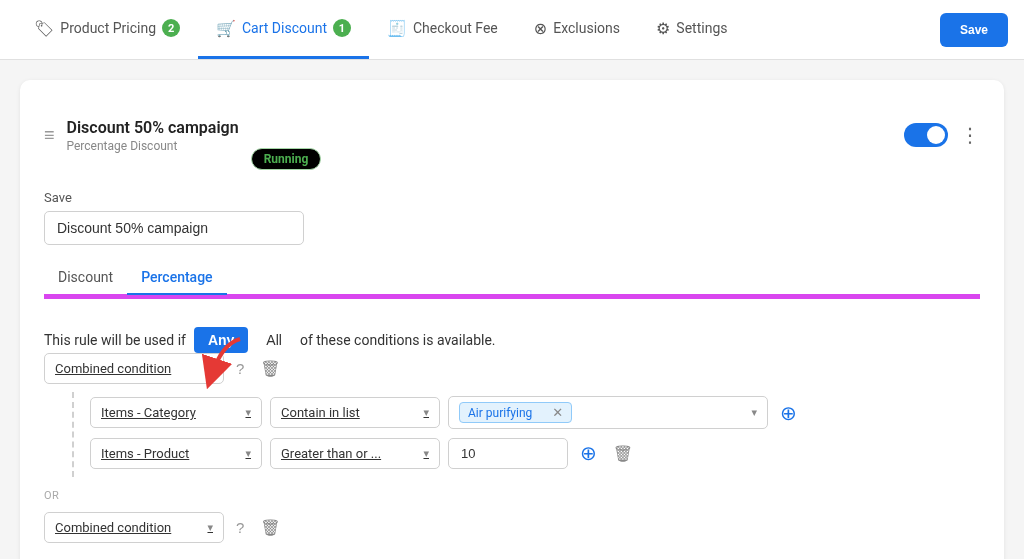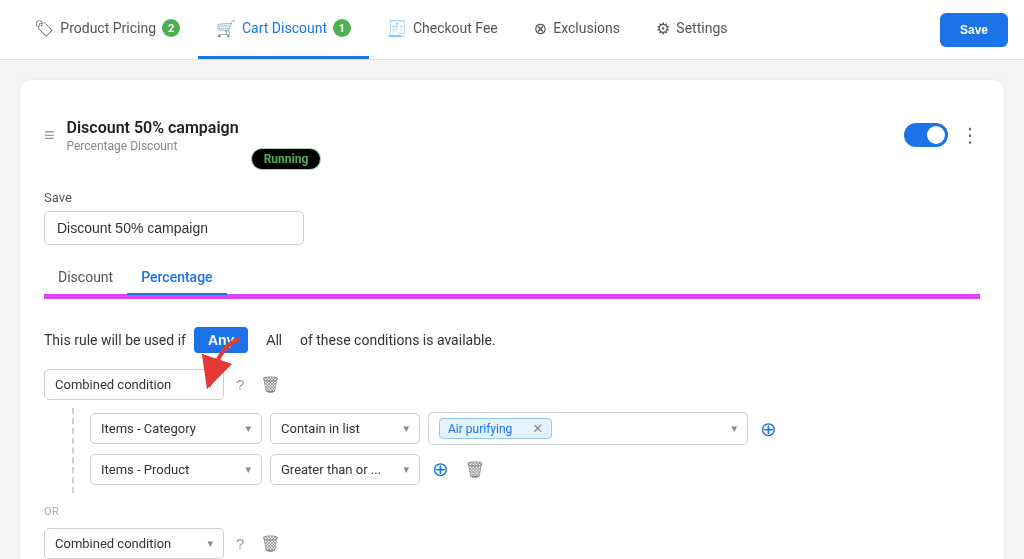--- a/index.html
+++ b/index.html
@@ -186,21 +186,20 @@
       color: #1a73e8;
       border-bottom: 2px solid #1a73e8;
       font-weight: 500;
     }
 
     
     .conditions-rule {
       display: flex;
       align-items: center;
       gap: 8px;
-      margin-bottom: 16px;
       font-size: 14px;
       color: #333;
     }
     .any-btn {
       background: #1a73e8;
       color: #fff;
       border: none;
       border-radius: 4px;
       padding: 5px 14px;
       font-size: 14px;
@@ -231,33 +230,34 @@
       border-radius: 5px;
       padding: 7px 10px;
       font-size: 13px;
       color: #333;
       background: #fff;
       cursor: pointer;
       display: flex;
       align-items: center;
       justify-content: space-between;
       gap: 6px;
+      text-decoration: underline;
     }
     .select-box .chevron {
       color: #888;
       font-size: 11px;
     }
     .select-combined {
       width: 180px;
     }
     .select-field {
       width: 172px;
     }
     .select-operator {
-      width: 150px;
+      width: 170px;
       justify-content: space-between;
     }
     .icon-btn {
       background: none;
       border: none;
       cursor: pointer;
       color: #666;
       font-size: 16px;
       padding: 4px;
       display: flex;
@@ -475,20 +475,21 @@
 
           <div class="sub-condition-row">
             <div class="select-box select-field">
               <span>Items - Product</span>
               <span class="chevron">▾</span>
             </div>
             <div class="select-box select-operator">
               <span>Greater than or ...</span>
               <span class="chevron">▾</span>
             </div>
+            <input class="number-input" type="number" value="10" style="">
             <button class="icon-btn" style="color:#1a73e8; font-size:20px;">⊕</button>
             <button class="icon-btn delete">🗑</button>
           </div>
 
         </div>
       </div>
 
       <div class="or-divider">
         <span>OR</span>
       </div>

